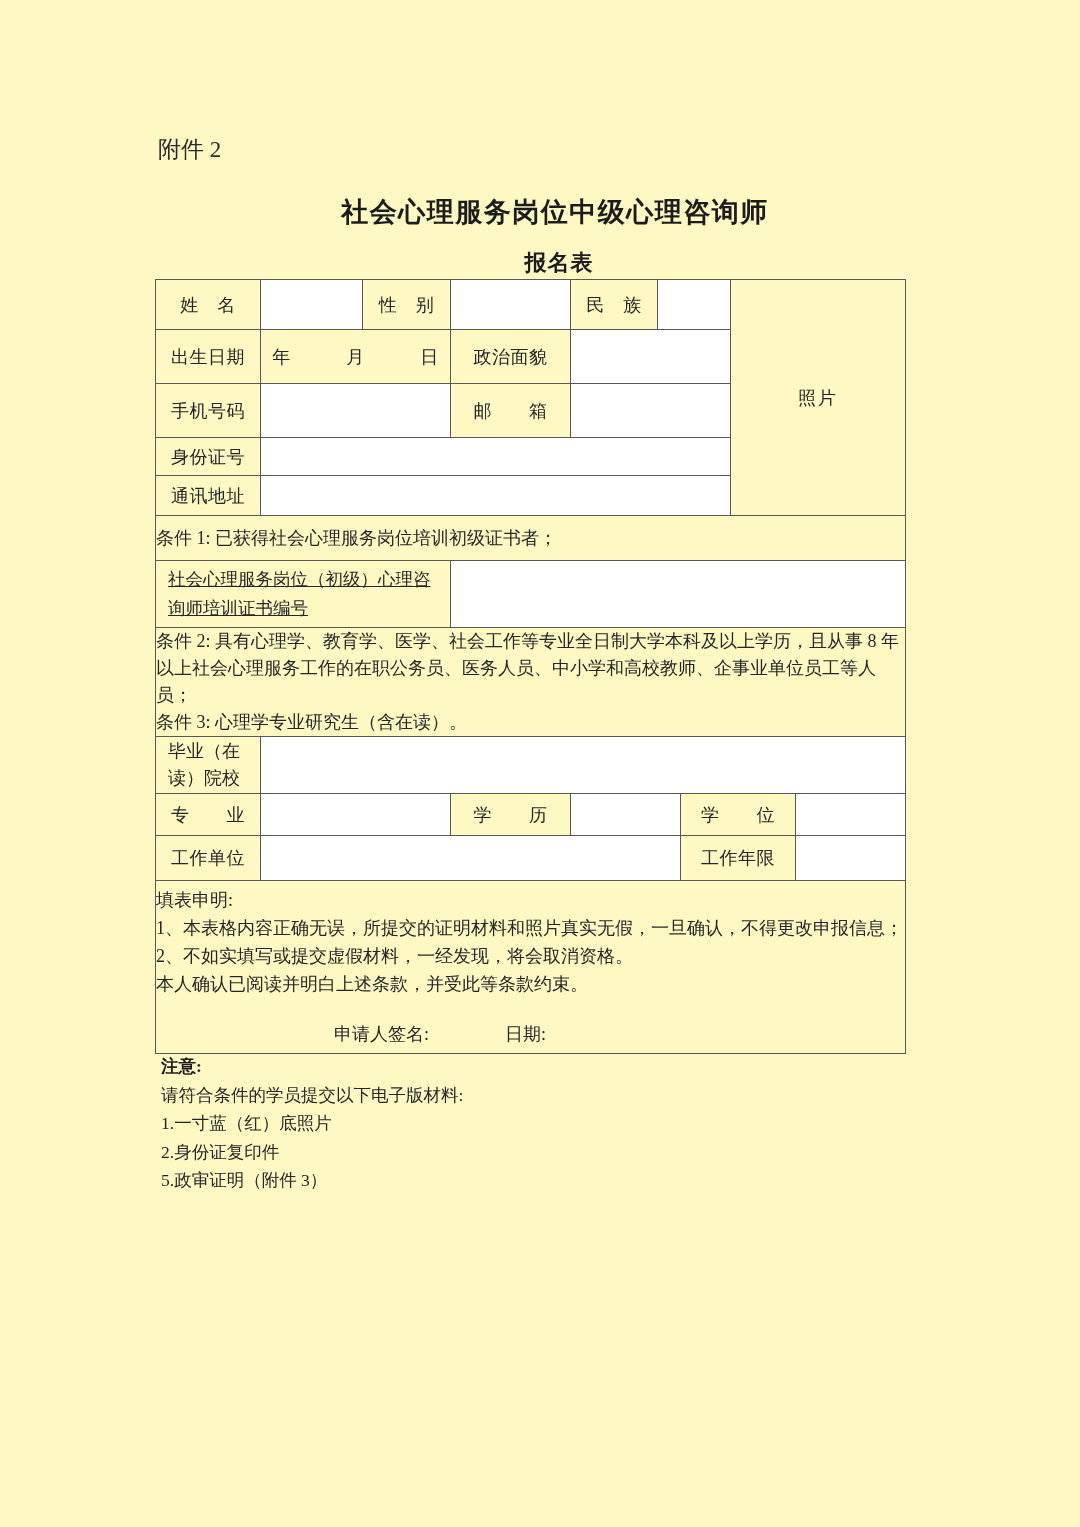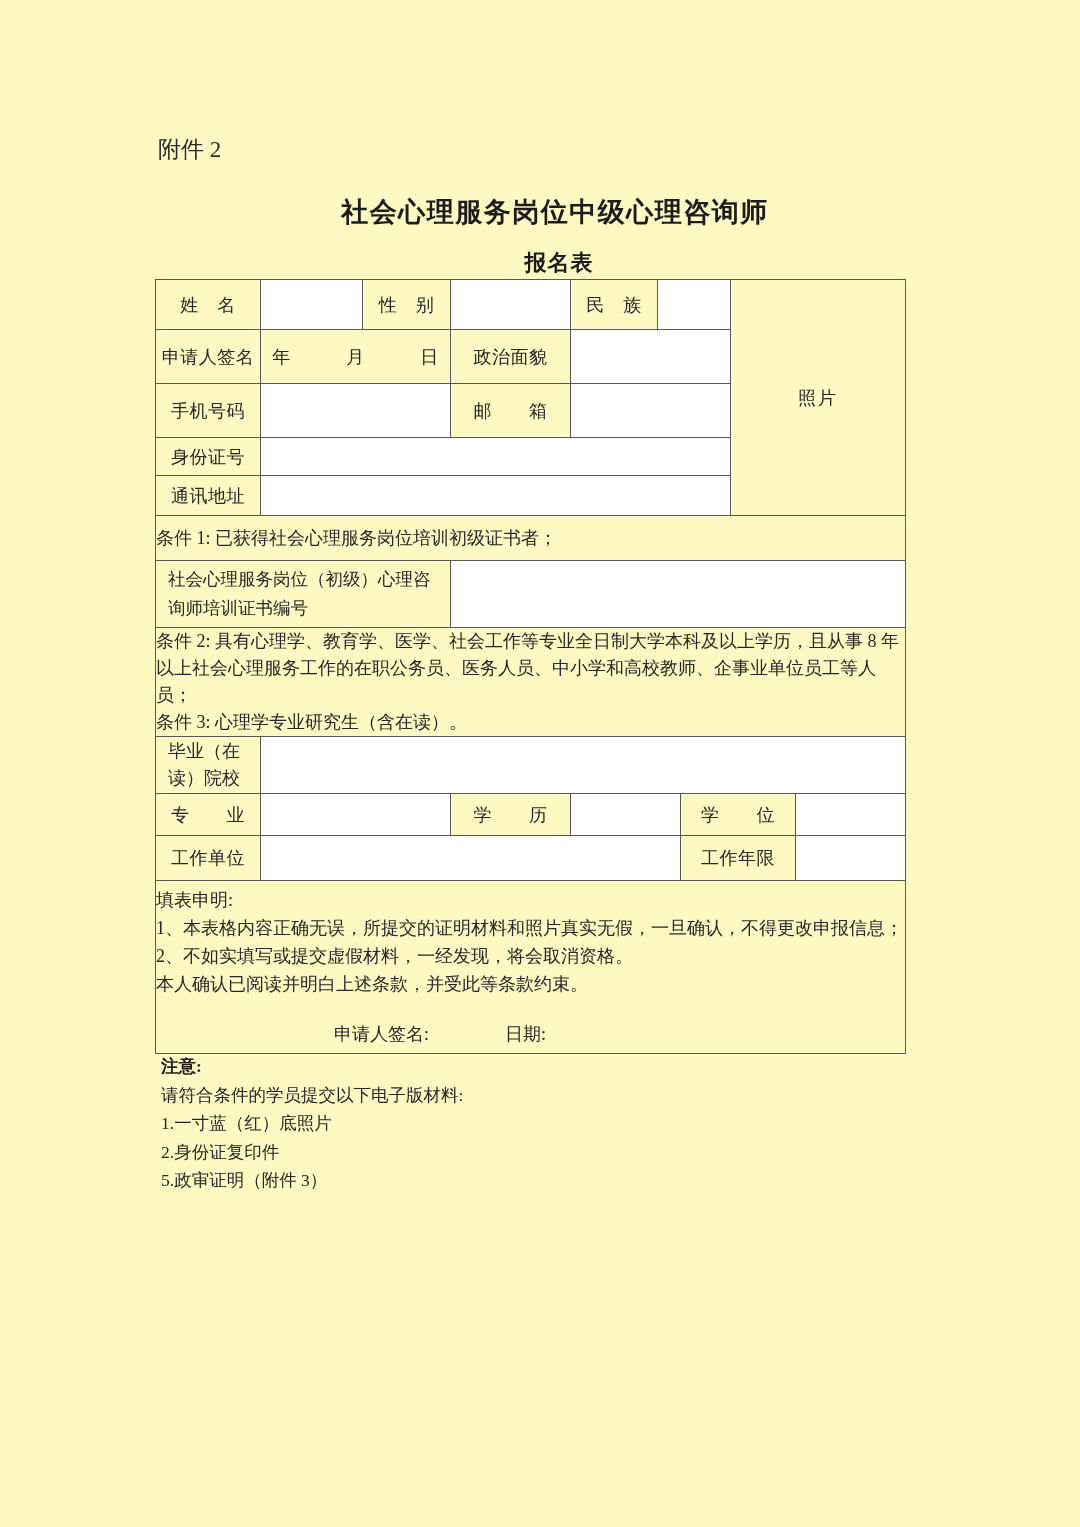--- a/index.html
+++ b/index.html
@@ -29,21 +29,21 @@
   }
   td.lbl{text-align:center;letter-spacing:0.5px;}
   td.blank{background:#ffffff;}
   td.wide-text{font-size:17.5px;line-height:27px;text-align:left;padding:4px 12px;}
   td.photo{text-align:center;font-size:18px;letter-spacing:2px;}
   .school-inner{width:76px;margin-left:12px;text-align:left;line-height:27px;}
   .cert-inner{padding:4px 12px;line-height:29px;text-align:left;font-size:17.5px;}
 
   tr.r1{height:50px;} tr.r2{height:54px;} tr.r3{height:54px;}
   tr.r4{height:38px;} tr.r5{height:40px;} tr.r6{height:45px;}
-  tr.r7{height:62px;} tr.r8{height:108px;} tr.r9{height:57px;}
+  tr.r7{height:62px;text-decoration:underline;} tr.r8{height:108px;} tr.r9{height:57px;}
   tr.r10{height:42px;} tr.r11{height:45px;} tr.r12{height:173px;}
 
   td.decl{vertical-align:top;text-align:left;font-size:17.5px;line-height:28px;padding:7px 13px 0 13px;}
   .sig-row{margin-top:22px;display:flex;align-items:baseline;}
   .sig-label{margin-left:178px;}
   .date-label{margin-left:76px;text-align:right;}
 
   .notes{position:absolute;left:161px;top:1052px;width:746px;font-size:17.5px;line-height:28.5px;text-align:left;}
   .notes-heading{font-weight:bold;color:#1c1c1c;}
   .notes-footer{margin-top:29px;line-height:29px;}
@@ -80,21 +80,21 @@
       <td class="lbl">姓　名</td>
       <td class="blank"></td>
       <td class="lbl">性　别</td>
       <td class="blank"></td>
       <td class="lbl">民　族</td>
       <td class="blank" colspan="2"></td>
       <td class="photo" colspan="2" rowspan="5">照片</td>
     </tr>
 
     <tr class="r2">
-      <td class="lbl">申请人签名</td>
+      <td class="lbl">出生日期</td>
       <td class="lbl" colspan="2">年　　　月　　　日</td>
       <td class="lbl">政治面貌</td>
       <td class="blank" colspan="3"></td>
     </tr>
 
     <tr class="r3">
       <td class="lbl">手机号码</td>
       <td class="blank" colspan="2"></td>
       <td class="lbl">邮　　箱</td>
       <td class="blank" colspan="3"></td>

